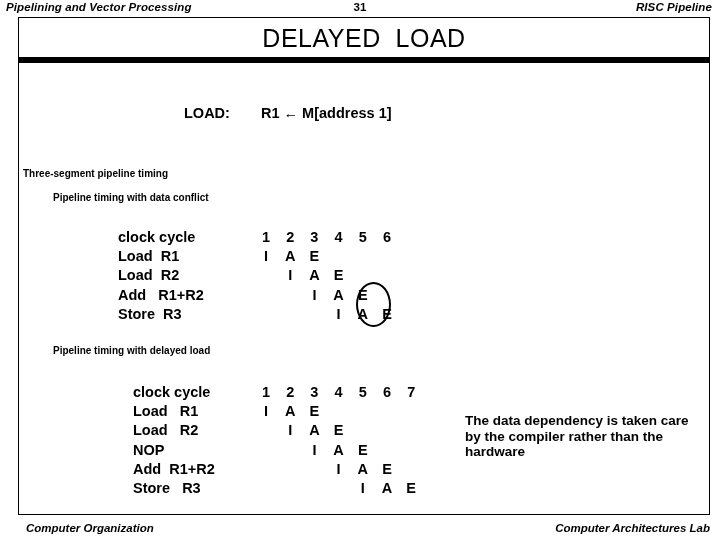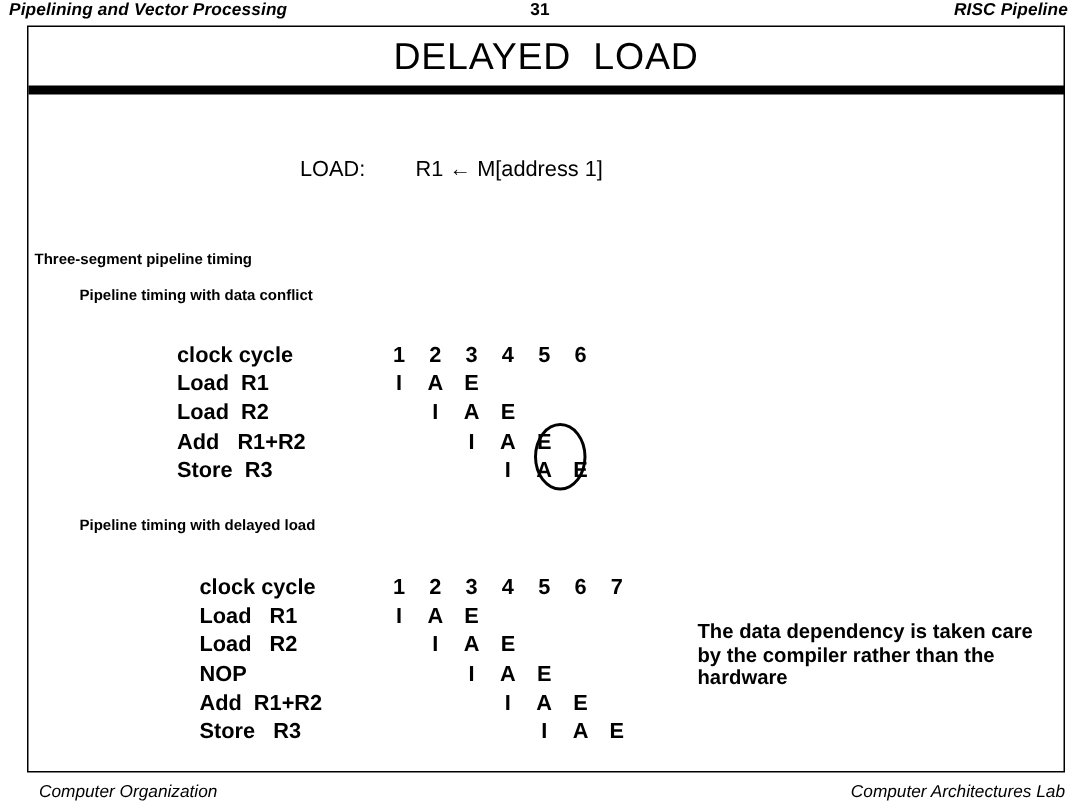--- a/index.html
+++ b/index.html
@@ -64,24 +64,24 @@
     left: 19px;
     top: 57px;
     width: 691px;
     height: 6px;
     background: #000000;
   }
 
   
   .instr-block {
     position: absolute;
-    left: 200px;
+    left: 184px;
     top: 66px;
     font-size: 14.5px;
-    font-weight: normal;
+    font-weight: bold;
     line-height: 19.2px;
     white-space: pre;
   }
   .instr-row { display: block; white-space: pre; }
   .instr-op  { display: inline-block; width: 77px; }
   .instr-rhs { display: inline-block; }
 
   
   .heading {
     position: absolute;
@@ -145,21 +145,21 @@
     font-size: 13.5px;
     font-weight: bold;
     line-height: 15.5px;
   }
 
   
   .footer {
     position: absolute;
     top: 522px;
     font-style: italic;
-    font-weight: normal;
+    font-weight: bold;
     font-size: 11.5px;
     white-space: nowrap;
   }
   .footer.left  { left: 26px; }
   .footer.right { right: 10px; }
 </style>
 </head>
 <body>
 
 <div class="run-head left">Pipelining and Vector Processing</div>

